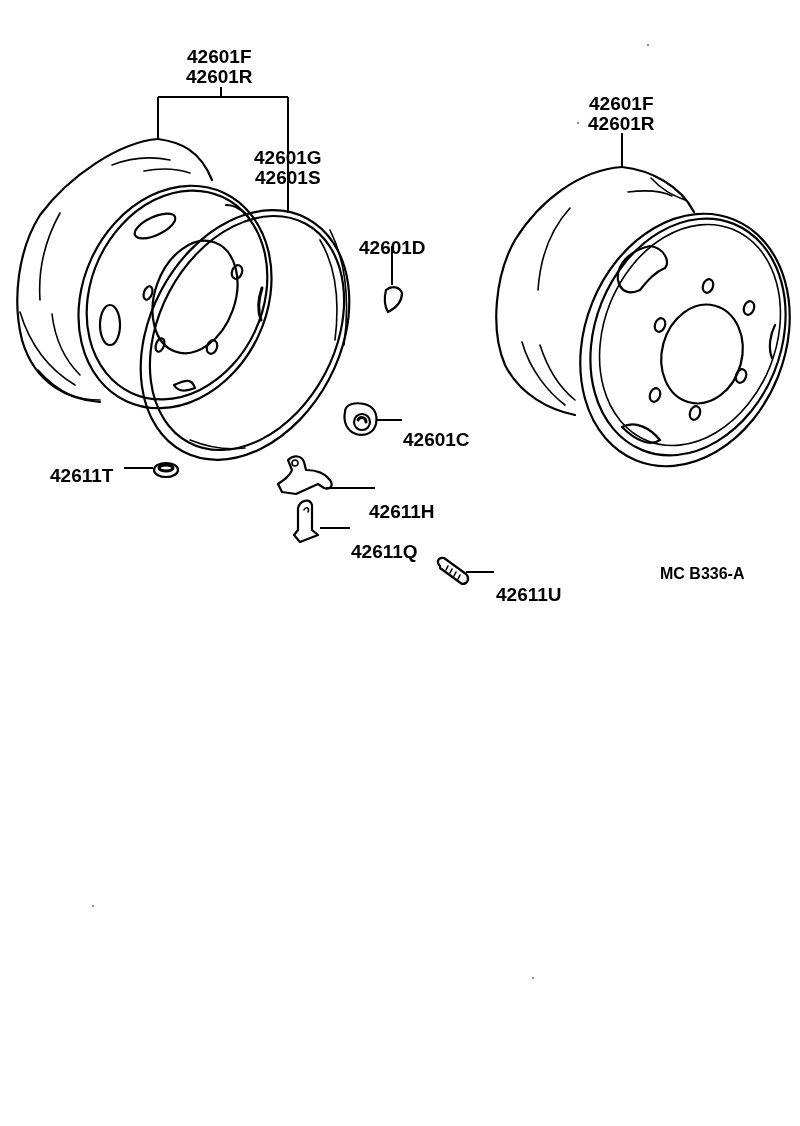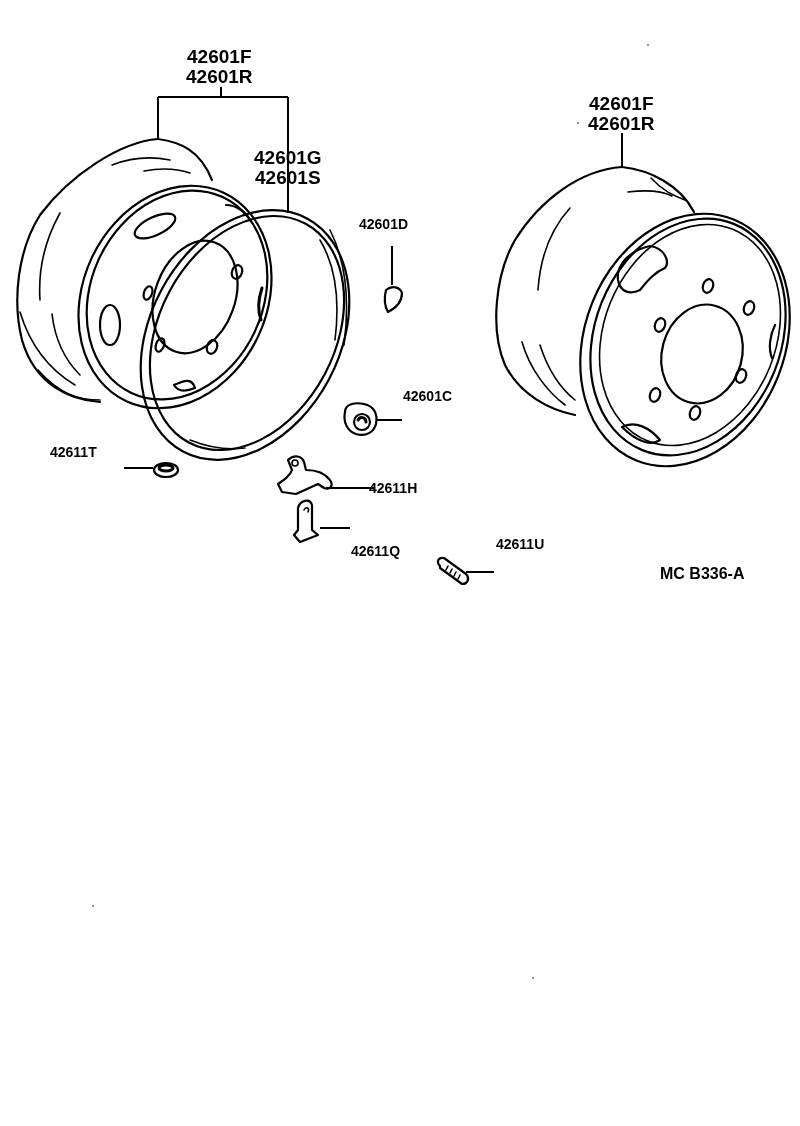--- a/index.html
+++ b/index.html
@@ -1,18 +1,18 @@
 <!DOCTYPE html>
 <html><head>
   <meta charset="utf-8">
   <style>
     html, body { margin: 0; padding: 0; background: #ffffff; }
     body { width: 800px; height: 1126px; position: relative; overflow: hidden; font-family: "Liberation Sans", sans-serif; }
     .canvas { position: absolute; left: 0; top: 0; width: 660px; height: 1126px; }
-    .lbl { position: absolute; font-family: "Liberation Sans", sans-serif; font-weight: bold; font-size: 14px; color: #000; line-height: 20px; letter-spacing: 0px; white-space: nowrap; }
+    .lbl { position: absolute; font-family: "Liberation Sans", sans-serif; font-weight: bold; font-size: 19px; color: #000; line-height: 20px; letter-spacing: 0px; white-space: nowrap; margin-top: 24px; }
     .lbl-stack { position: absolute; font-family: "Liberation Sans", sans-serif; font-weight: bold; font-size: 19px; color: #000; line-height: 20px; white-space: nowrap; text-align: center; }
     .lbl-stack span { display: block; }
     .code { position: absolute; font-family: "Liberation Sans", sans-serif; font-weight: bold; font-size: 16px; color: #000; white-space: nowrap; }
     svg { position: absolute; left: 0; top: 0; }
     .stroke { fill: none; stroke: #000; stroke-width: 2.2; stroke-linecap: round; stroke-linejoin: round; }
     .thin { fill: none; stroke: #000; stroke-width: 1.6; stroke-linecap: round; }
     .thick { fill: none; stroke: #000; stroke-width: 3; stroke-linecap: round; }
     .leader { fill: none; stroke: #000; stroke-width: 2; }
   </style>
 </head>
@@ -137,21 +137,21 @@
     <span>42601G</span>
     <span>42601S</span>
   </div>
 
   <div class="lbl-stack" style="left:588px; top:94px;">
     <span>42601F</span>
     <span>42601R</span>
   </div>
 
   <div class="lbl" style="left:359px; top:214px;">42601D</div>
-  <div class="lbl" style="left:403px; top:386px;">42601C</div>
+  <div class="lbl" style="left:403px; top:406px;">42601C</div>
   <div class="lbl" style="left:50px; top:442px;">42611T</div>
   <div class="lbl" style="left:369px; top:478px;">42611H</div>
-  <div class="lbl" style="left:351px; top:541px;">42611Q</div>
-  <div class="lbl" style="left:496px; top:534px;text-align:right;">42611U</div>
+  <div class="lbl" style="left:351px; top:518px;">42611Q</div>
+  <div class="lbl" style="left:496px; top:561px;text-align:right;">42611U</div>
 
   <div class="code" style="left:660px; top:565px;">MC B336-A</div>
 
 </div>
 
 </body></html>

